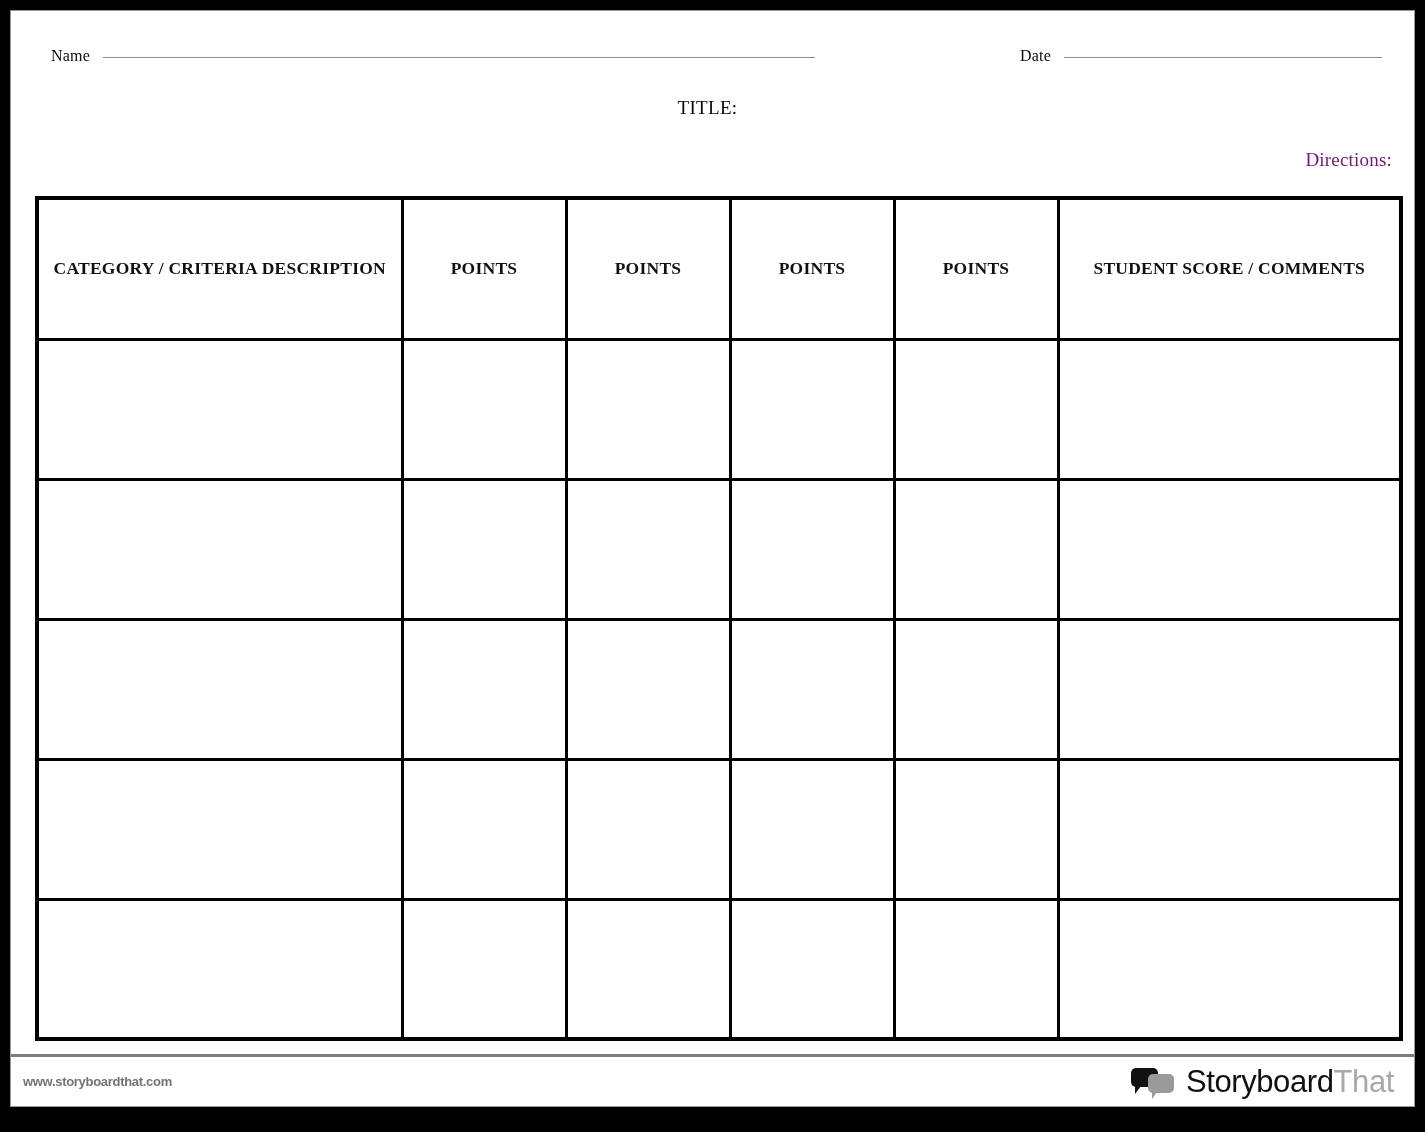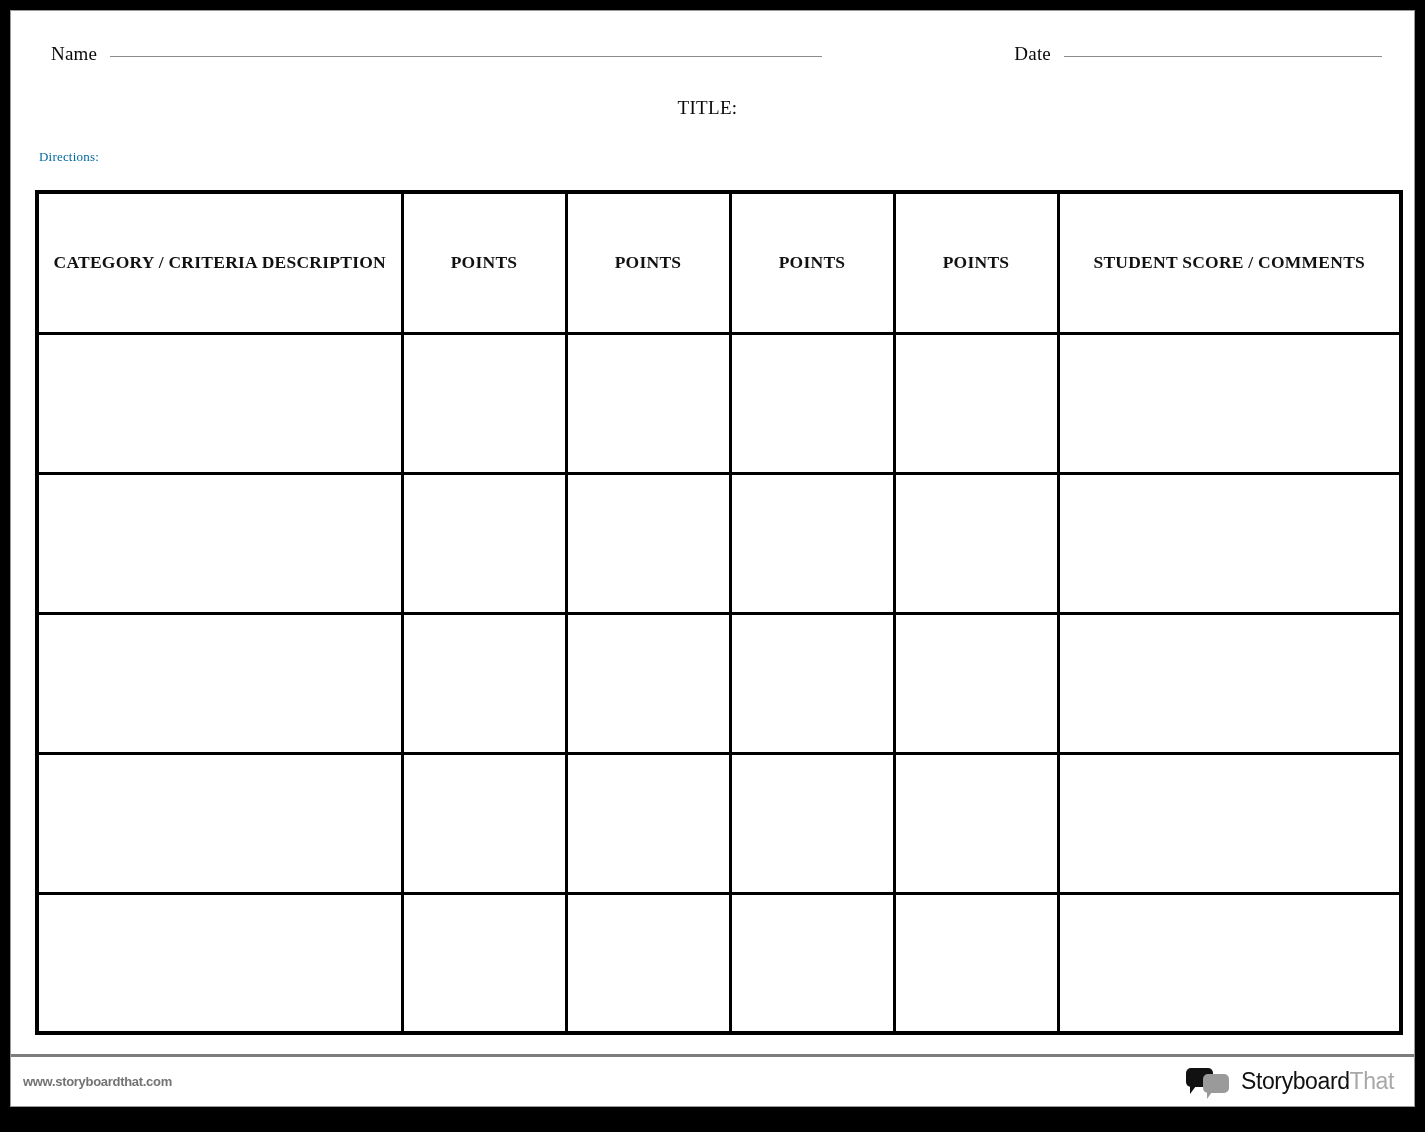--- a/index.html
+++ b/index.html
@@ -51,21 +51,21 @@
   .field {
     display: flex;
     align-items: baseline;
     white-space: nowrap;
   }
 
   .field-name { margin-left: 18px; }
   .field-date { margin-left: auto; margin-right: 10px; }
 
   .field-label {
-    font-size: 19px;
+    font-size: 16px;
     color: #0a0a0a;
     letter-spacing: .2px;
   }
 
   .field-rule {
     display: inline-block;
     height: 1px;
     background: #8c8c8c;
     border-bottom: 1px solid #8c8c8c;
     margin-left: 13px;
@@ -81,25 +81,26 @@
     text-align: center;
     font-size: 19px;
     color: #0a0a0a;
     letter-spacing: .3px;
     padding-top: 24px;
     padding-right: 10px;
   }
 
   
   .directions-line {
-    font-size: 13px;
-    color: #0369a1;
+    font-size: 19px;
+    color: #701a75;
     padding-top: 30px;
     padding-left: 6px;
     letter-spacing: .2px;
+    text-align: right;
   }
 
   
   .rubric-wrap {
     padding-top: 25px;
     padding-left: 2px;
     padding-right: 2px;
   }
 
   table.rubric {
@@ -207,21 +208,21 @@
     left: 4px;
     bottom: -6px;
     width: 0;
     height: 0;
     border-left: 5px solid #9a9a9a;
     border-bottom: 7px solid transparent;
   }
 
   .brand-text {
     font-family: "Liberation Sans", "DejaVu Sans", sans-serif;
-    font-size: 23px;
+    font-size: 31px;
     letter-spacing: -0.4px;
     white-space: nowrap;
   }
 
   .brand-dark  { color: #111111; }
   .brand-light { color: #a8a8a8; }
 </style>
 </head>
 <body>
 

